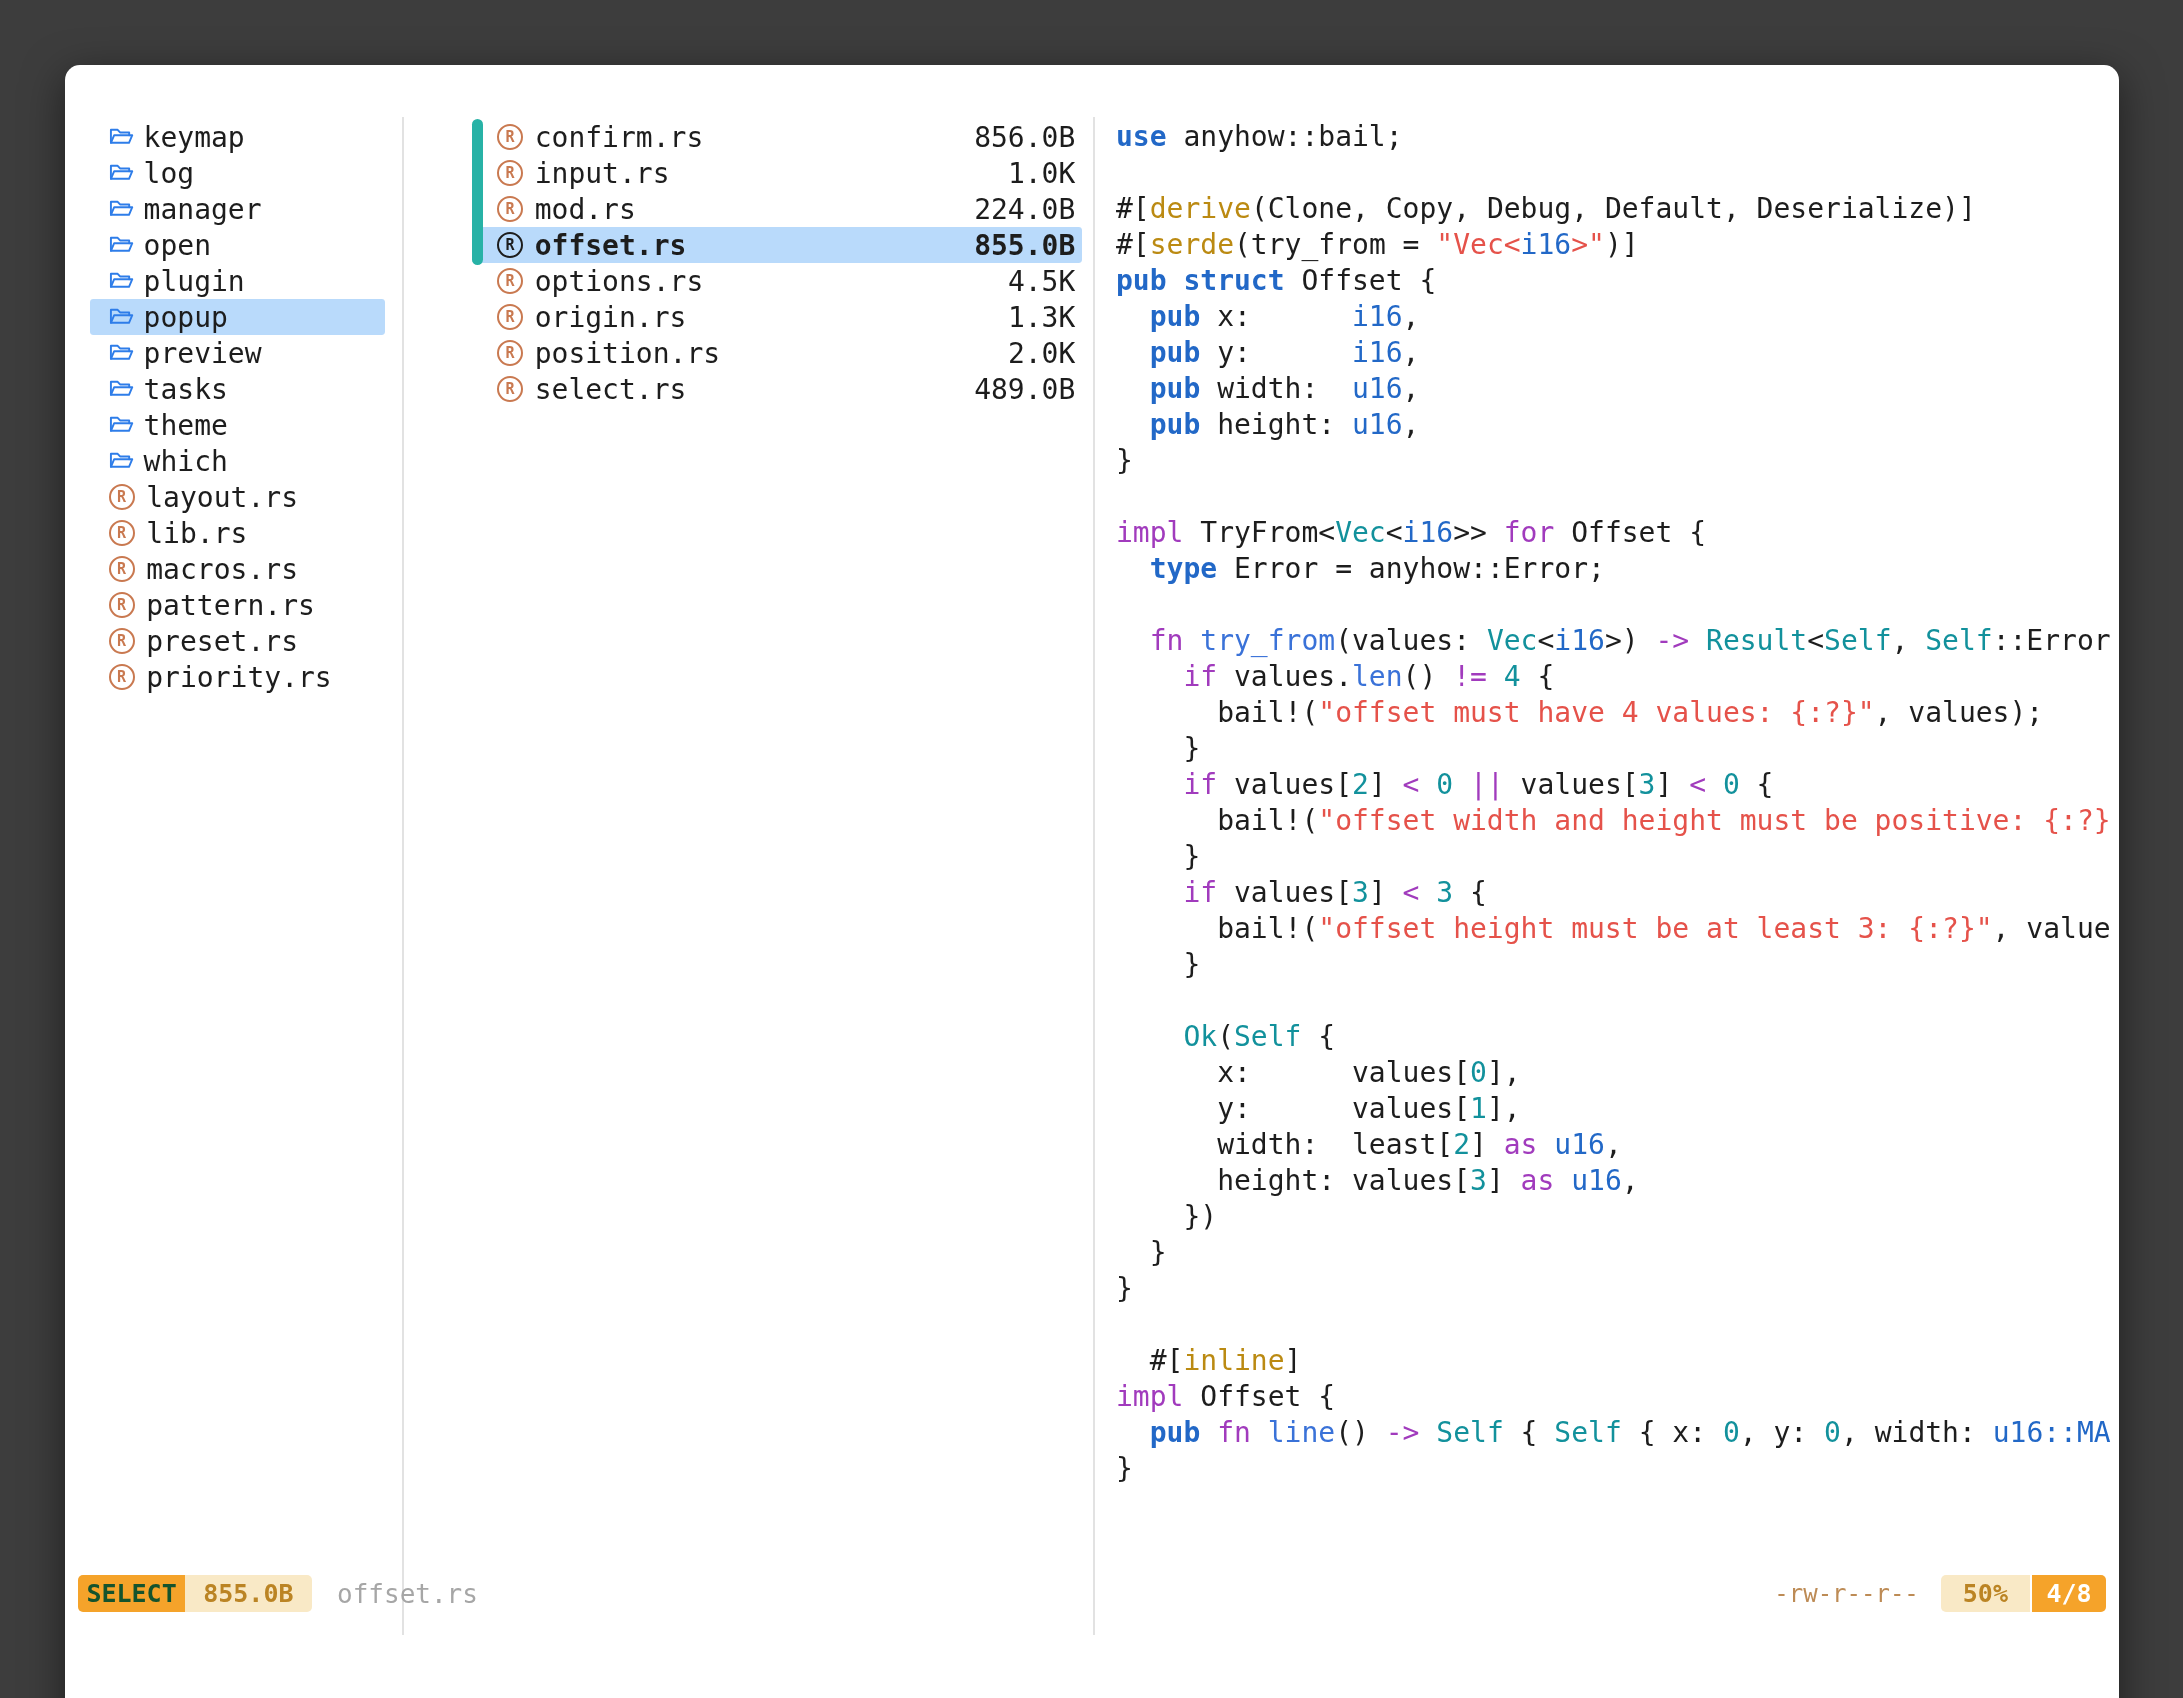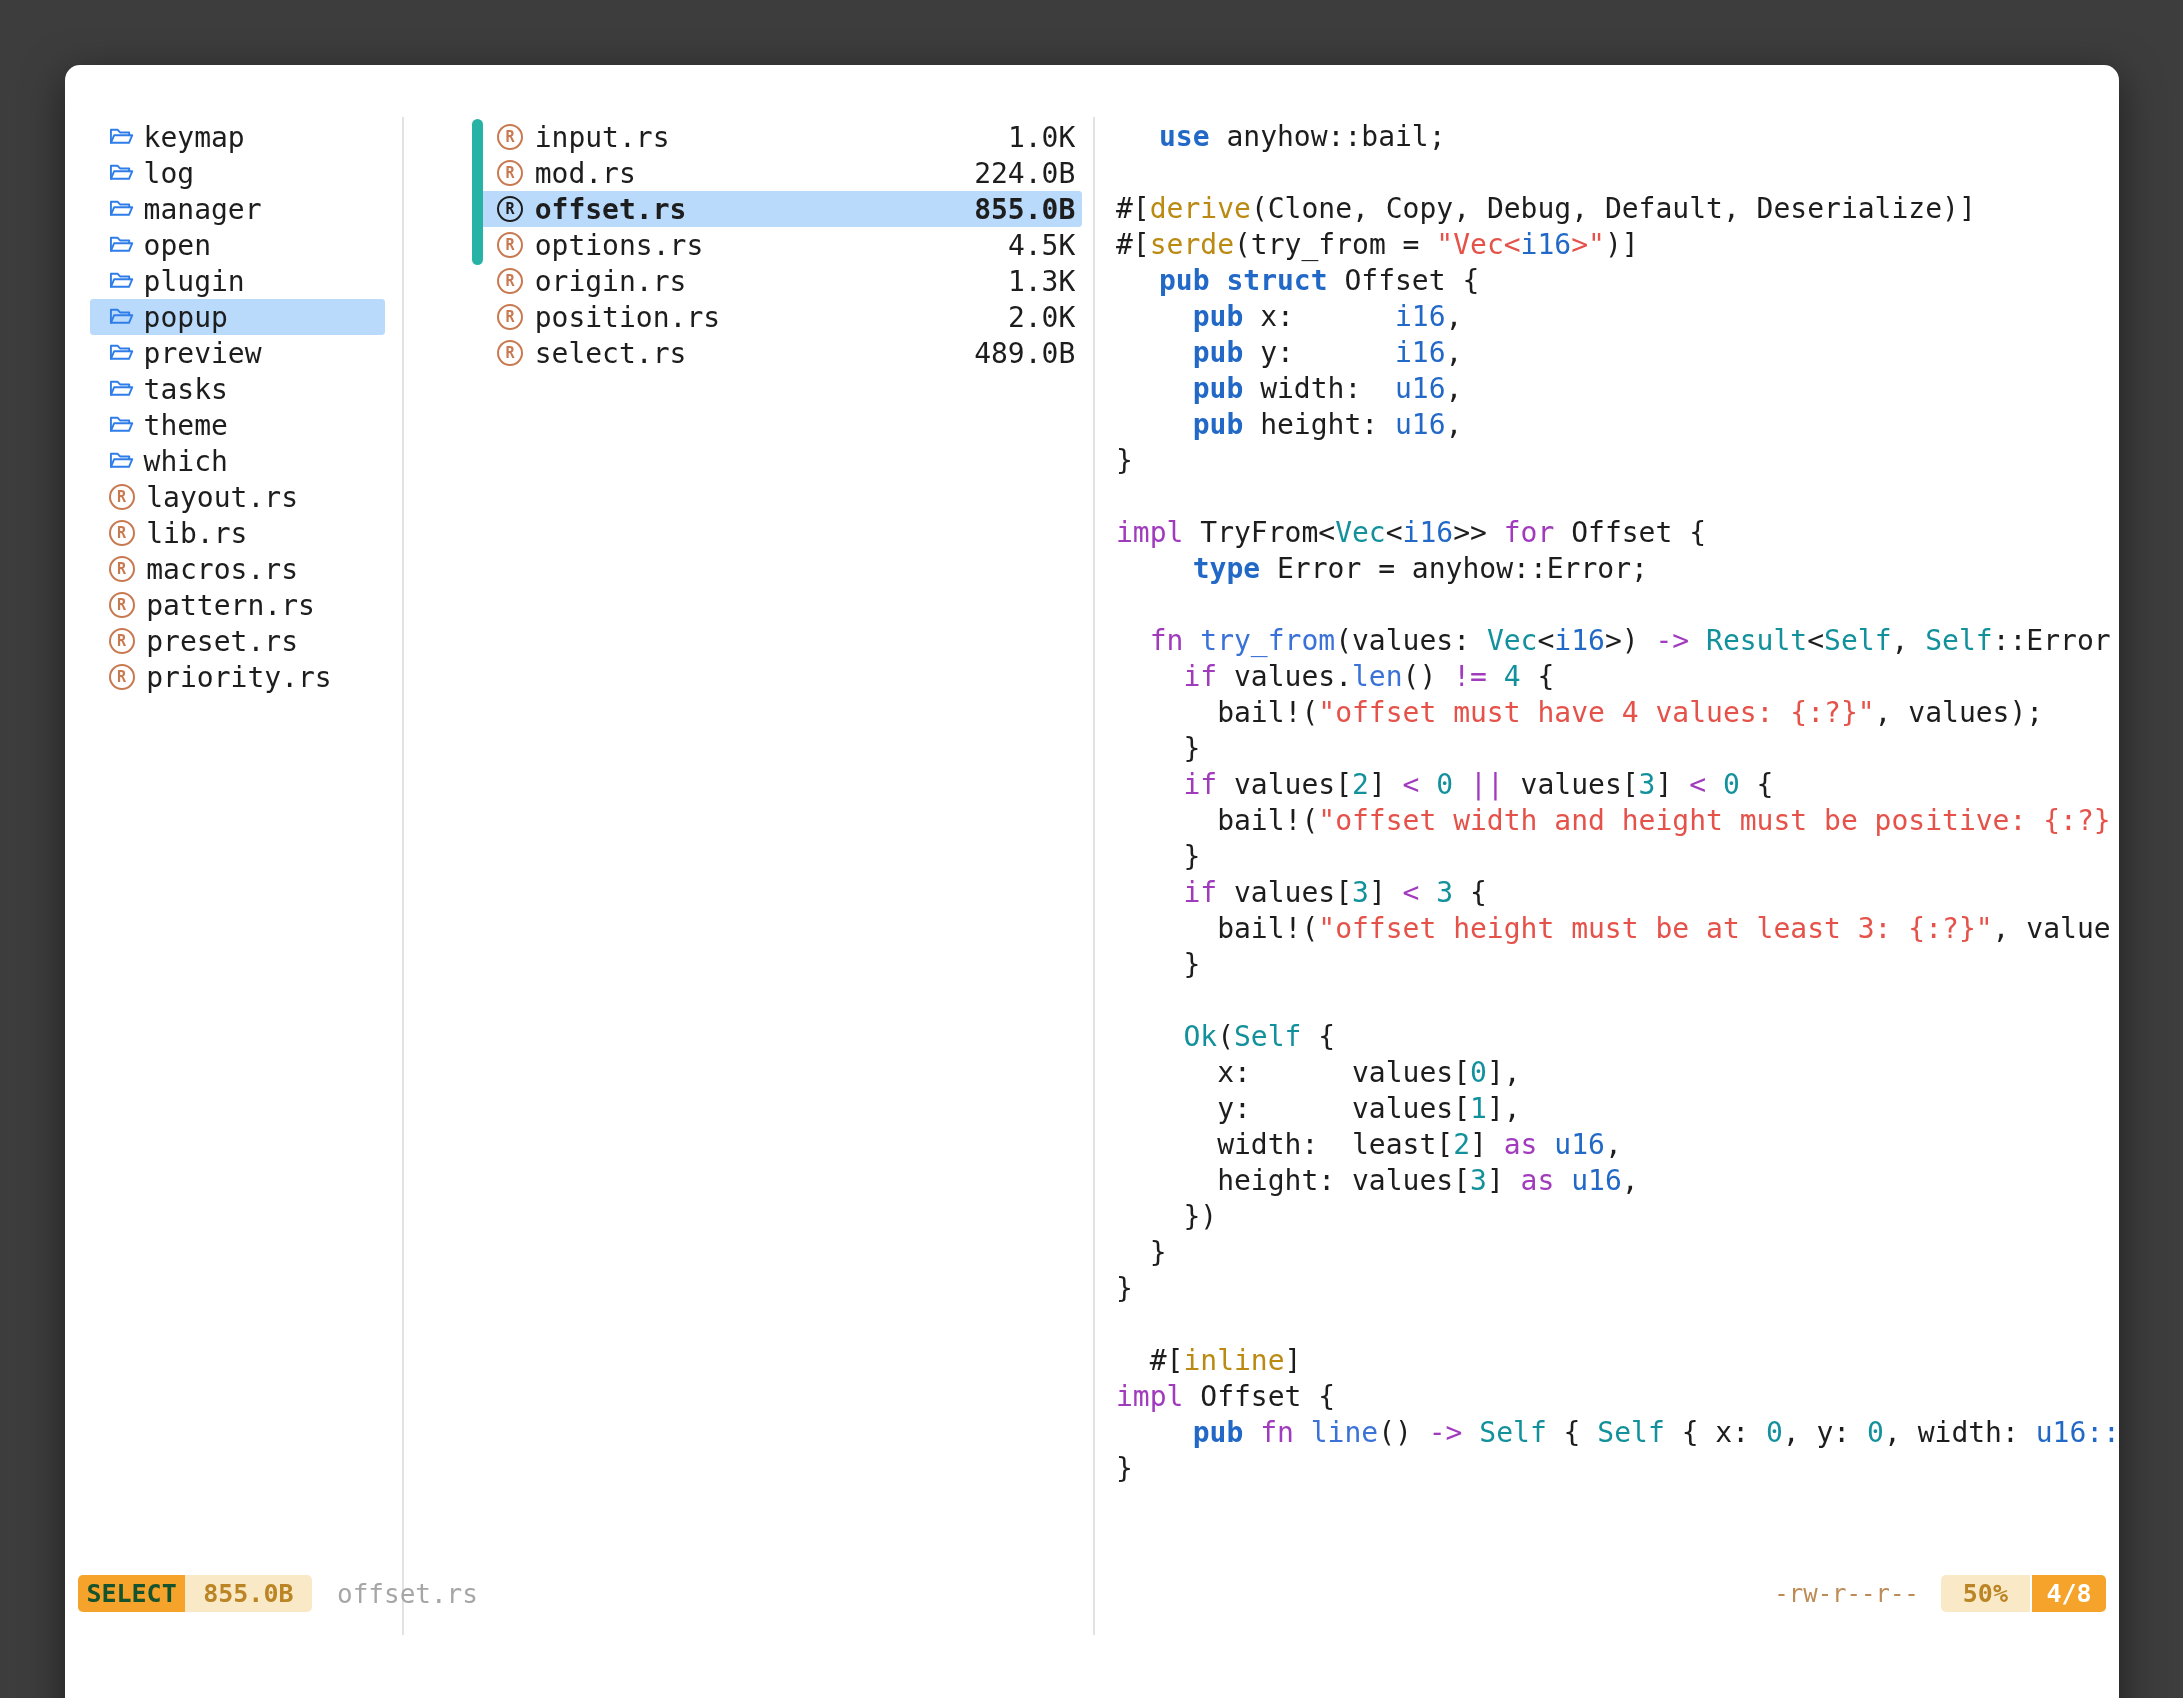--- a/index.html
+++ b/index.html
@@ -36,21 +36,21 @@
   .ricon{width:22px;height:22px;margin-right:11.7px;flex:none;border:2.5px solid currentColor;
     border-radius:50%;display:inline-flex;align-items:center;justify-content:center;
     font-size:15px;font-weight:bold;color:var(--rust-icon,#c97950);}
   .ricon::after{content:"R";}
   .file-row.selected .ricon{color:#1d1d1d;}
 
   
   .preview{position:absolute;left:1051px;top:54px;width:1004px;overflow:hidden;}
   .cl{height:36px;line-height:36px;font-size:28px;white-space:pre;color:var(--text,#1d1d1d);}
   .c-t{color:var(--text,#1d1d1d);}
-  .c-k{color:var(--keyword-blue,#2268c7);font-weight:bold;margin-left:43px;}
+  .c-k{color:var(--keyword-blue,#2268c7);font-weight:bold;}
   .c-b{color:var(--keyword-blue,#2268c7);}
   .c-f{color:var(--function-blue,#3a72d8);}
   .c-p{color:var(--control-purple,#a13bbd);}
   .c-y{color:var(--type-teal,#12919c);}
   .c-s{color:var(--string-red,#e5524a);}
   .c-a{color:var(--attribute-gold,#bb8a12);}
 
   
   .statusbar{position:absolute;left:13.4px;right:13.4px;top:1510px;height:37px;
     display:flex;align-items:center;font-size:25px;}
@@ -187,20 +187,25 @@
       </div>
     </div>
 
   <div class="vsep vsep-1"></div>
 
   <div class="filelist">
     <div class="scrollbar" id="scrollbar" style="height: 146px;"></div>
     <div id="filerows">
         <div class="file-row">
           <span class="ricon"></span>
+          <span class="lbl">confirm.rs</span>
+          <span class="size">856.0B</span>
+        </div>
+        <div class="file-row">
+          <span class="ricon"></span>
           <span class="lbl">input.rs</span>
           <span class="size">1.0K</span>
         </div>
         <div class="file-row">
           <span class="ricon"></span>
           <span class="lbl">mod.rs</span>
           <span class="size">224.0B</span>
         </div>
         <div class="file-row selected">
           <span class="ricon"></span>

